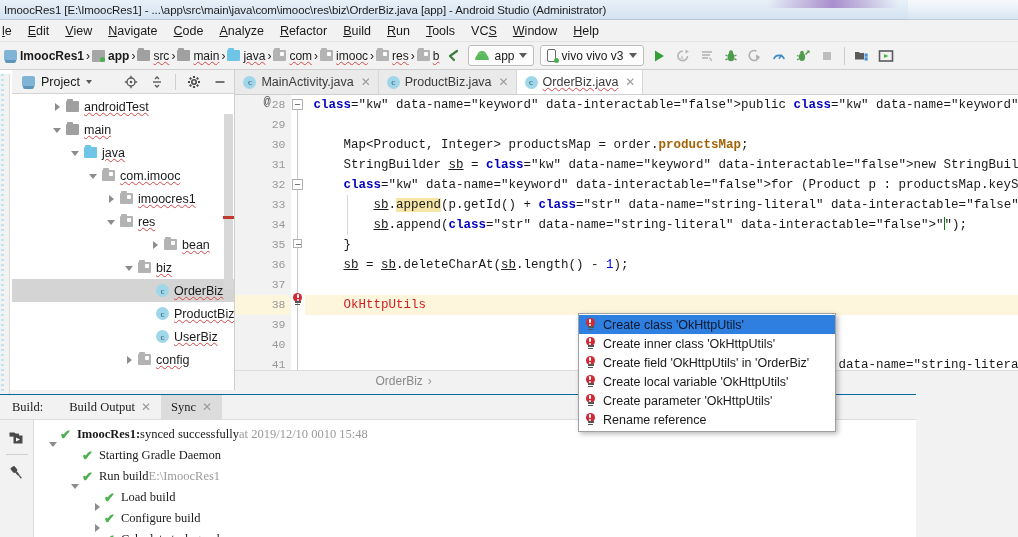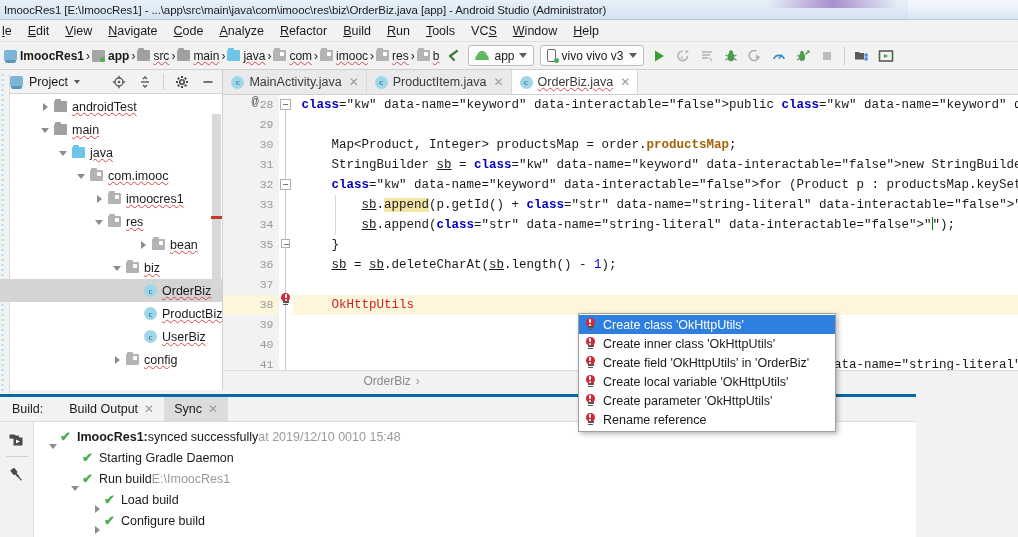--- a/index.html
+++ b/index.html
@@ -87,21 +87,21 @@
 
   
   .main { display:flex; height:320px; background:#fff; }
 
   .edgestrip { width:10px; height:463px; position:absolute; left:0; top:74px;
     background:#f2f2f2; border-right:1px solid #dcdcdc; }
   .edgestrip .dots{ position:absolute; left:1px; top:0; width:3px; height:100%;
     background:repeating-linear-gradient(to bottom,#bfe3f0 0 2px, transparent 2px 5px); }
 
   
-  .project-panel { width:443px; background:#fff; border-right:1px solid #cfcfcf; display:flex; flex-direction:column; }
+  .project-panel { width:443px; background:#fff; border-right:1px solid #cfcfcf; display:flex; flex-direction:column;padding-left:12px; }
   .panel-head {
     height:24px;background:#f2f2f2;border-bottom:1px solid #d4d4d4;
     display:flex;align-items:center;padding:0 4px 0 10px;gap:6px;
   }
   .panel-head .ttl{font-size:12.5px;}
   .panel-head .spacer{flex:1;}
   .panel-head .pbtn{width:20px;height:20px;display:flex;align-items:center;justify-content:center;}
   .panel-head .vsep{width:1px;height:16px;background:#cfcfcf;margin:0 2px;}
 
   .tree { flex:1; position:relative; overflow:hidden; font-size:12.5px; padding-top:1px; }
@@ -154,30 +154,30 @@
   .bread .sepb{ color:#9a9a9a; padding:0 5px;}
 
   
   .popup {
     position:absolute; left:578px; top:313px; width:258px;
     background:#fff; border:1px solid #a0a0a0; box-shadow:2px 2px 5px rgba(0,0,0,.28);
     z-index:50; padding:1px 0 2px 0;
   }
   .pitem { height:19px; display:flex; align-items:center; gap:7px; padding:0 8px 0 6px;
            font-size:12.5px; color:#1a1a1a; white-space:nowrap; cursor:default;}
-  .pitem.sel { background:#2f7fe0; color:#ffffff; }
+  .pitem.sel { background:#2f7fe0; color:#0f172a; }
   .bulb { width:11px; height:13px; position:relative; flex:0 0 11px;}
   .bulb .b1{position:absolute;left:1px;top:0;width:9px;height:9px;border-radius:50%;background:#cf2a35;}
   .bulb .b2{position:absolute;left:2.5px;top:8px;width:6px;height:1.6px;background:#555;}
   .bulb .b3{position:absolute;left:3px;top:10.6px;width:5px;height:1.6px;background:#555;}
   .bulb .excl{position:absolute;left:4.2px;top:1.3px;width:2.2px;height:4px;background:#fff;border-radius:1px;}
   .bulb .excl2{position:absolute;left:4.2px;top:6px;width:2.2px;height:2px;background:#fff;border-radius:1px;}
 
   
-  .bottom { position:absolute; left:0; top:394px; width:916px; height:143px; background:#fff; border-top:3px solid #0369a1;}
+  .bottom { position:absolute; left:0; top:394px; width:916px; height:143px; background:#fff; border-top:1px solid #0369a1;font-family:Liberation Serif, serif;}
   .b-tabs { height:25px; background:#f2f2f2; display:flex; align-items:center; border-bottom:1px solid #dcdcdc; padding-left:12px; gap:0;}
   .b-label { font-size:12.5px; color:#1a1a1a; padding-right:16px; }
   .b-tab { height:25px; display:flex; align-items:center; gap:6px; padding:0 10px; font-size:12.5px; }
   .b-tab.active { background:#dcdcdc; }
   .b-tab .x { color:#999; font-size:12px; }
 
   .b-body { display:flex; height:118px; }
   .b-side { width:34px; background:#f2f2f2; border-right:1px solid #dcdcdc; padding-top:6px;
             display:flex; flex-direction:column; align-items:center; gap:6px;}
   .b-side .sbtn{width:22px;height:22px;display:flex;align-items:center;justify-content:center;}
@@ -477,21 +477,21 @@
 
     <div class="editor-area">
       <div class="tabs" id="tabs">
           <div class="tab">
             <span class="classicon">c</span>
             <span>MainActivity.java</span>
             <span class="x">✕</span>
           </div>
           <div class="tab">
             <span class="classicon">c</span>
-            <span>ProductItem.java</span>
+            <span>ProductBiz.java</span>
             <span class="x">✕</span>
           </div>
           <div class="tab active">
             <span class="classicon">c</span>
             <span class="wavy">OrderBiz.java</span>
             <span class="x">✕</span>
           </div>
         </div>
       <div class="code-wrap">
         <div class="gutter" id="gutter">

